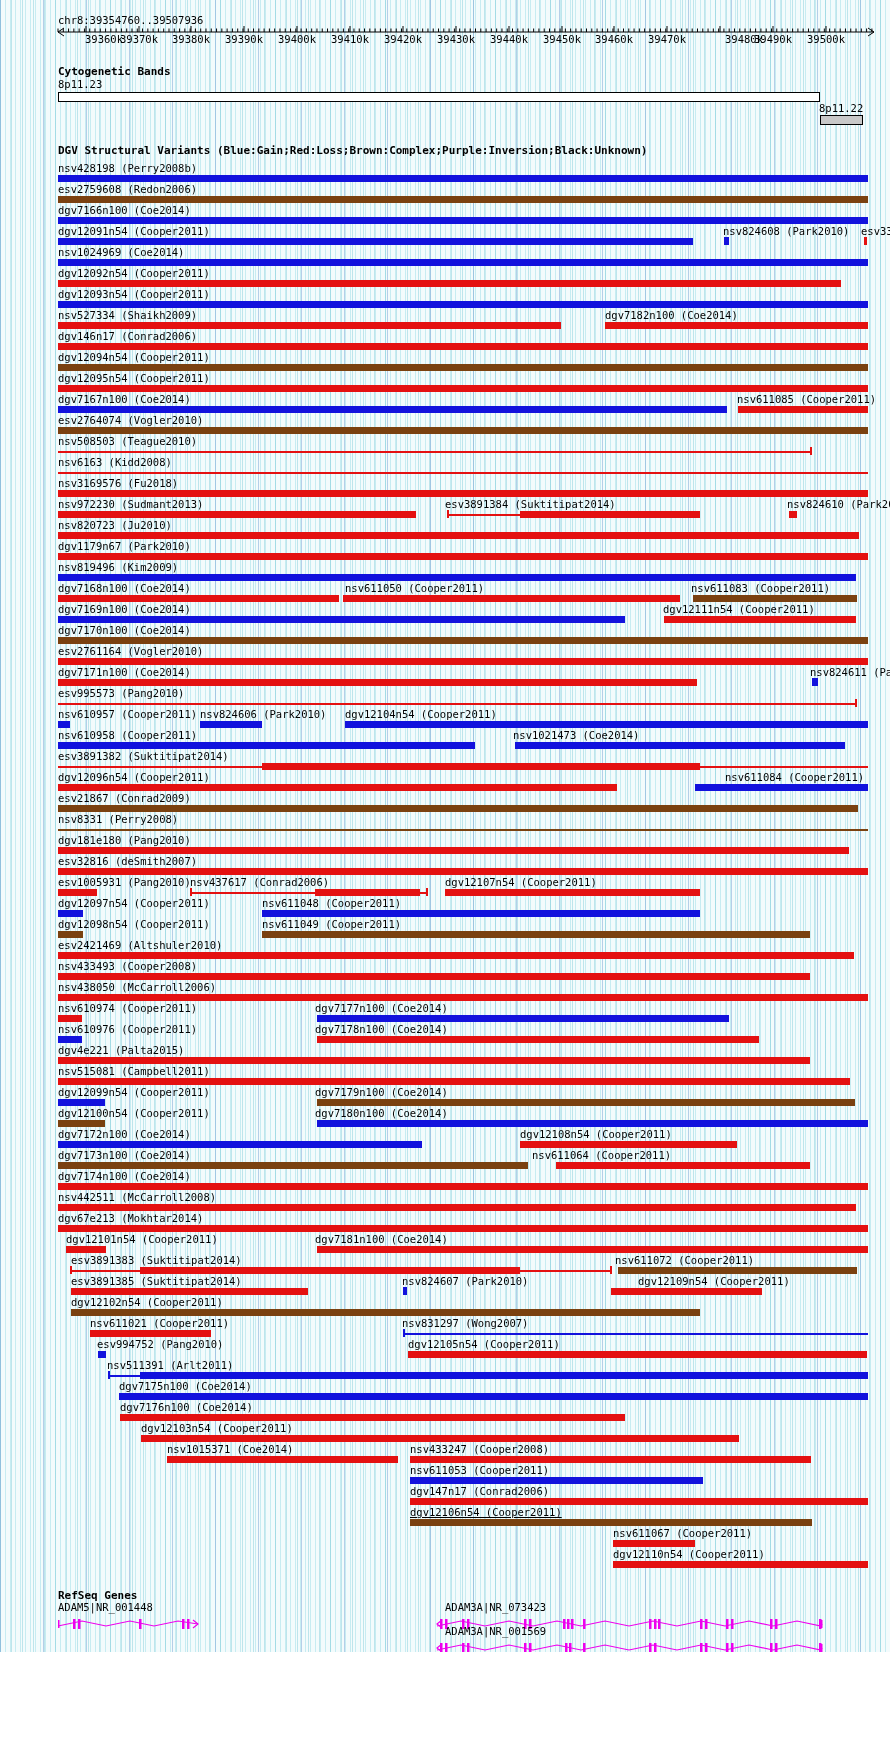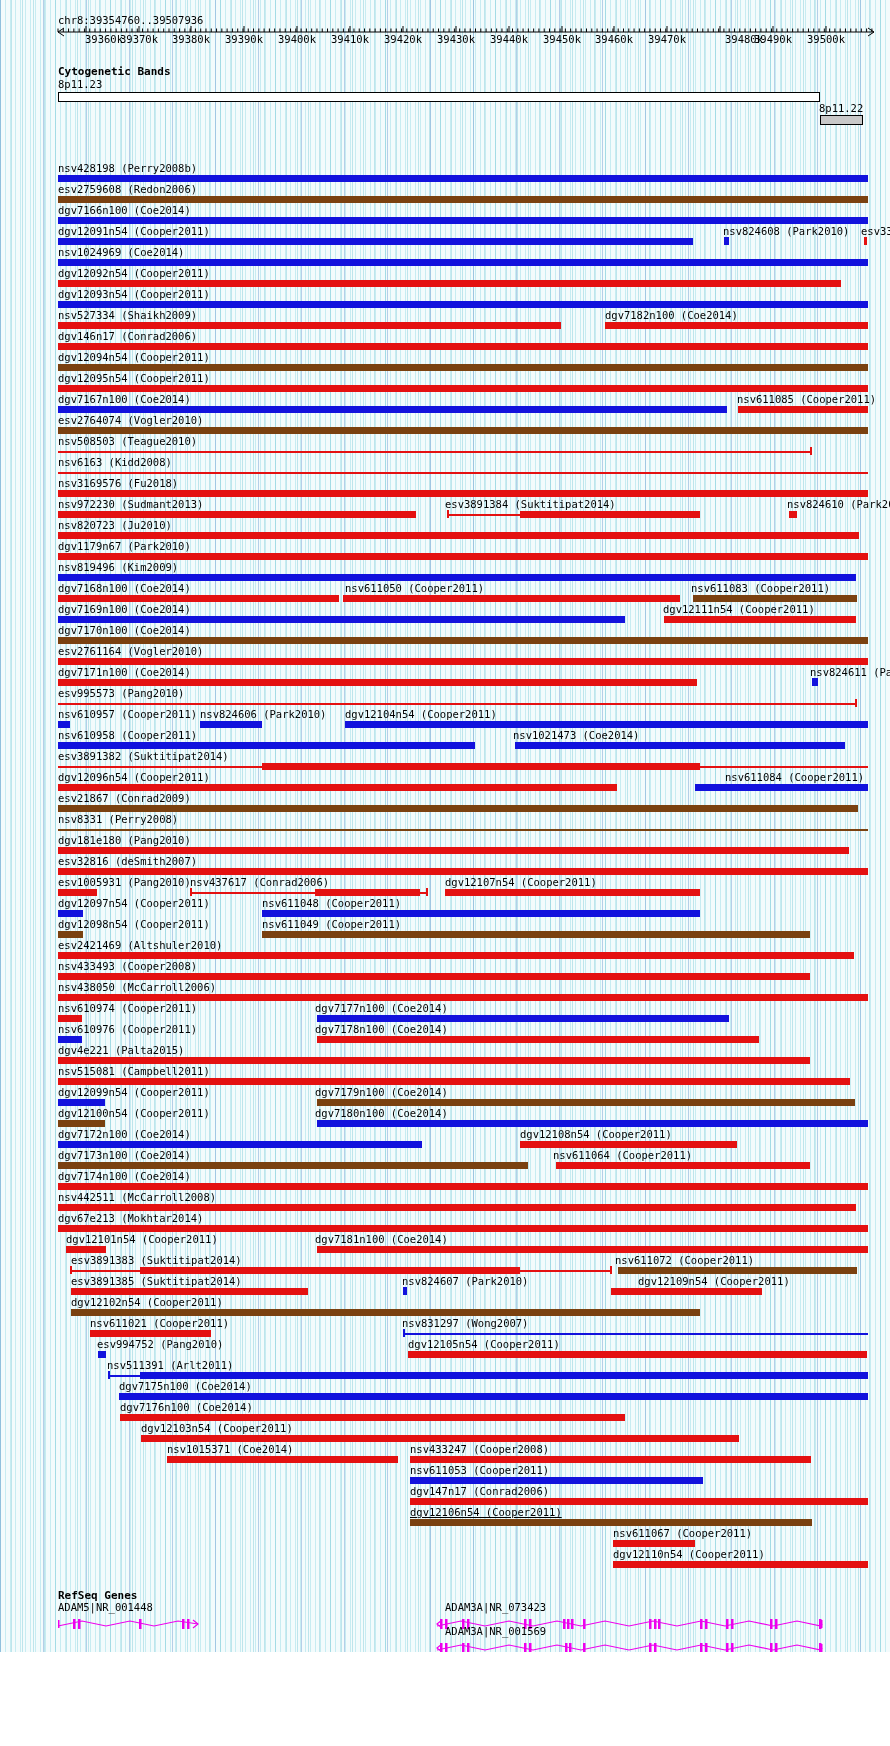--- a/index.html
+++ b/index.html
@@ -220,20 +220,21 @@
     </div>
 
   <div class="hdr" style="left:58px;top:66px">Cytogenetic Bands</div>
   <div id="cytobands">
       <div class="lbl" style="left: 58px; top: 79px;">8p11.23</div>
       <div class="band" style="left: 58px; top: 92px; width: 762px; background: rgb(255, 255, 255);"></div>
       <div class="lbl" style="left: 819px; top: 103px;">8p11.22</div>
       <div class="band" style="left: 820px; top: 115px; width: 43px; background: rgb(200, 200, 200);"></div>
     </div>
 
+  <div class="hdr" style="left:58px;top:145px">DGV Structural Variants (Blue:Gain;Red:Loss;Brown:Complex;Purple:Inversion;Black:Unknown)</div>
   <div id="variant-rows">
       <div class="lbl" style="left: 58px; top: 163px;">nsv428198 (Perry2008b)</div>
       <div class="bar" style="left: 58px; top: 175px; width: 810px; background: rgb(18, 18, 221);"></div>
       <div class="lbl" style="left: 58px; top: 184px;">esv2759608 (Redon2006)</div>
       <div class="bar" style="left: 58px; top: 196px; width: 810px; background: rgb(122, 65, 16);"></div>
       <div class="lbl" style="left: 58px; top: 205px;">dgv7166n100 (Coe2014)</div>
       <div class="bar" style="left: 58px; top: 217px; width: 810px; background: rgb(18, 18, 221);"></div>
       <div class="lbl" style="left: 58px; top: 226px;">dgv12091n54 (Cooper2011)</div>
       <div class="bar" style="left: 58px; top: 238px; width: 635px; background: rgb(18, 18, 221);"></div>
       <div class="lbl" style="left: 723px; top: 226px;">nsv824608 (Park2010)</div>
@@ -372,21 +373,21 @@
       <div class="lbl" style="left: 58px; top: 1108px;">dgv12100n54 (Cooper2011)</div>
       <div class="bar" style="left: 58px; top: 1120px; width: 47px; background: rgb(122, 65, 16);"></div>
       <div class="lbl" style="left: 315px; top: 1108px;">dgv7180n100 (Coe2014)</div>
       <div class="bar" style="left: 317px; top: 1120px; width: 551px; background: rgb(18, 18, 221);"></div>
       <div class="lbl" style="left: 58px; top: 1129px;">dgv7172n100 (Coe2014)</div>
       <div class="bar" style="left: 58px; top: 1141px; width: 364px; background: rgb(18, 18, 221);"></div>
       <div class="lbl" style="left: 520px; top: 1129px;">dgv12108n54 (Cooper2011)</div>
       <div class="bar" style="left: 520px; top: 1141px; width: 217px; background: rgb(228, 17, 17);"></div>
       <div class="lbl" style="left: 58px; top: 1150px;">dgv7173n100 (Coe2014)</div>
       <div class="bar" style="left: 58px; top: 1162px; width: 470px; background: rgb(122, 65, 16);"></div>
-      <div class="lbl" style="left: 553px; top: 1150px;">nsv611064 (Cooper2011)</div>
+      <div class="lbl" style="left: 532px; top: 1150px;">nsv611064 (Cooper2011)</div>
       <div class="bar" style="left: 556px; top: 1162px; width: 254px; background: rgb(228, 17, 17);"></div>
       <div class="lbl" style="left: 58px; top: 1171px;">dgv7174n100 (Coe2014)</div>
       <div class="bar" style="left: 58px; top: 1183px; width: 810px; background: rgb(228, 17, 17);"></div>
       <div class="lbl" style="left: 58px; top: 1192px;">nsv442511 (McCarroll2008)</div>
       <div class="bar" style="left: 58px; top: 1204px; width: 798px; background: rgb(228, 17, 17);"></div>
       <div class="lbl" style="left: 58px; top: 1213px;">dgv67e213 (Mokhtar2014)</div>
       <div class="bar" style="left: 58px; top: 1225px; width: 810px; background: rgb(228, 17, 17);"></div>
       <div class="lbl" style="left: 66px; top: 1234px;">dgv12101n54 (Cooper2011)</div>
       <div class="bar" style="left: 66px; top: 1246px; width: 40px; background: rgb(228, 17, 17);"></div>
       <div class="lbl" style="left: 315px; top: 1234px;">dgv7181n100 (Coe2014)</div>

